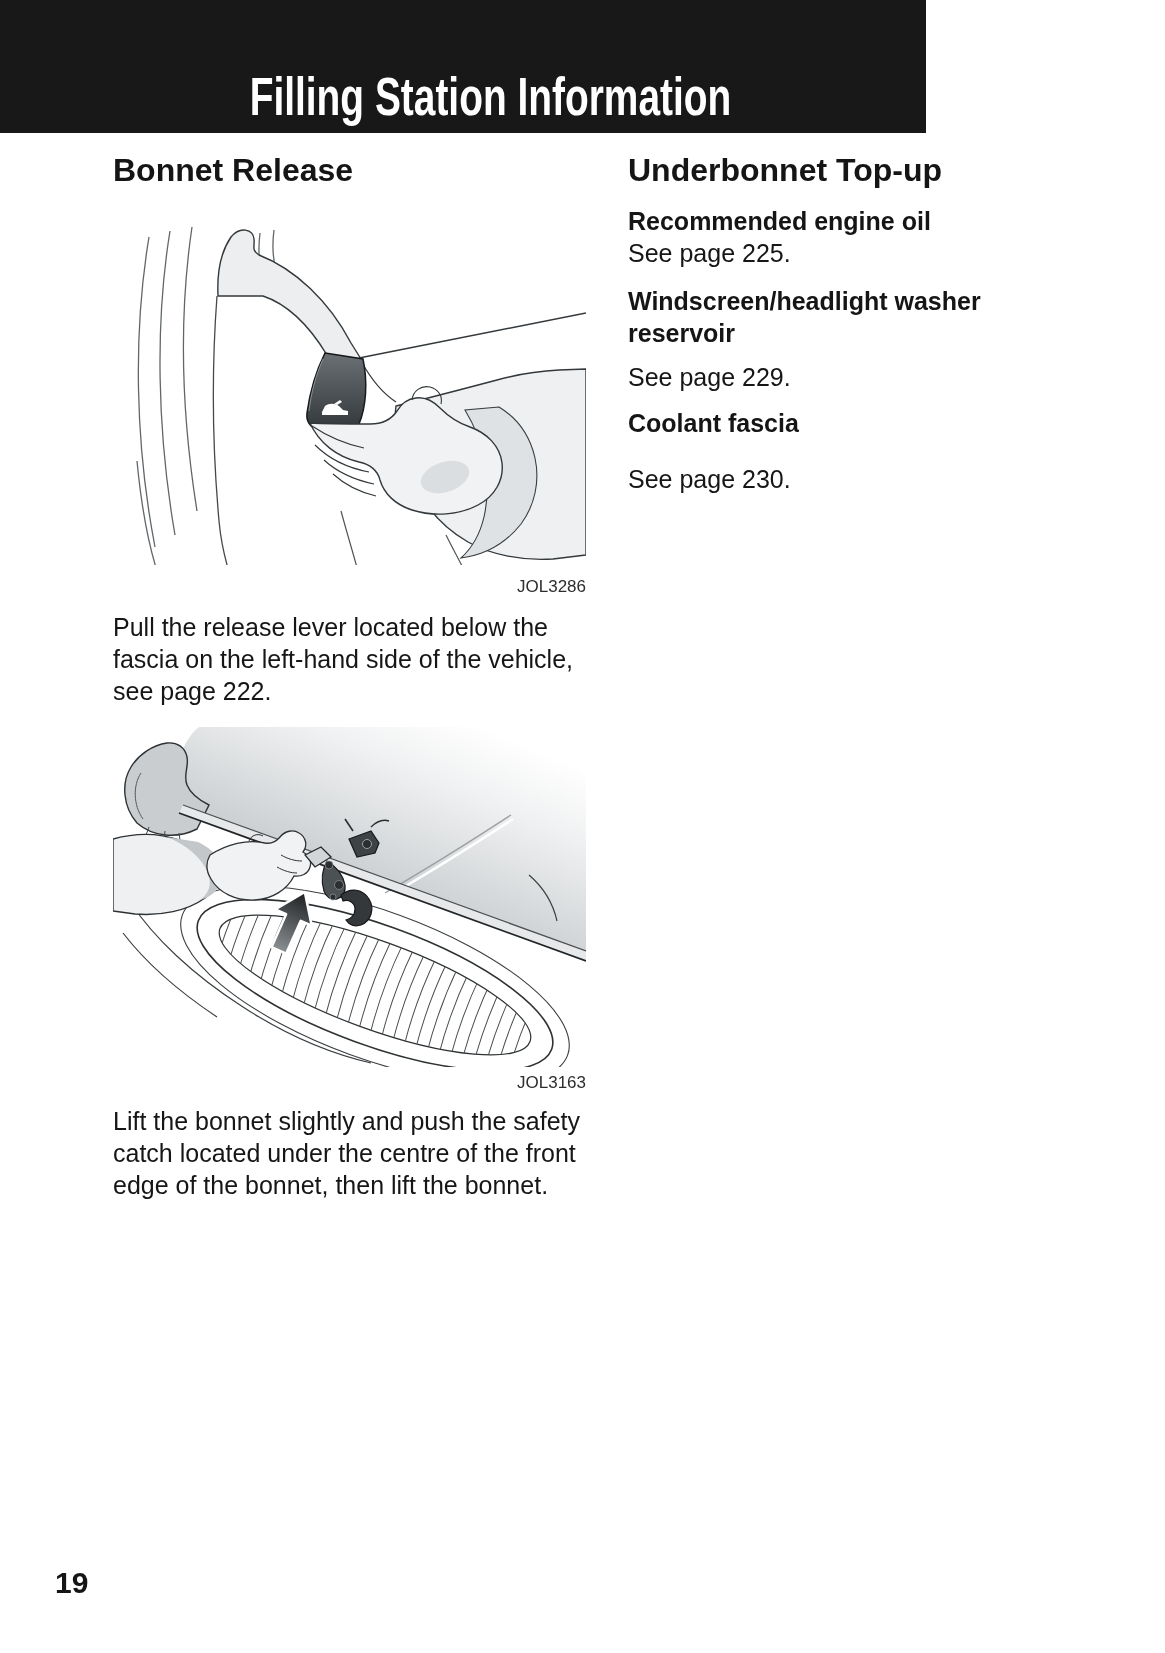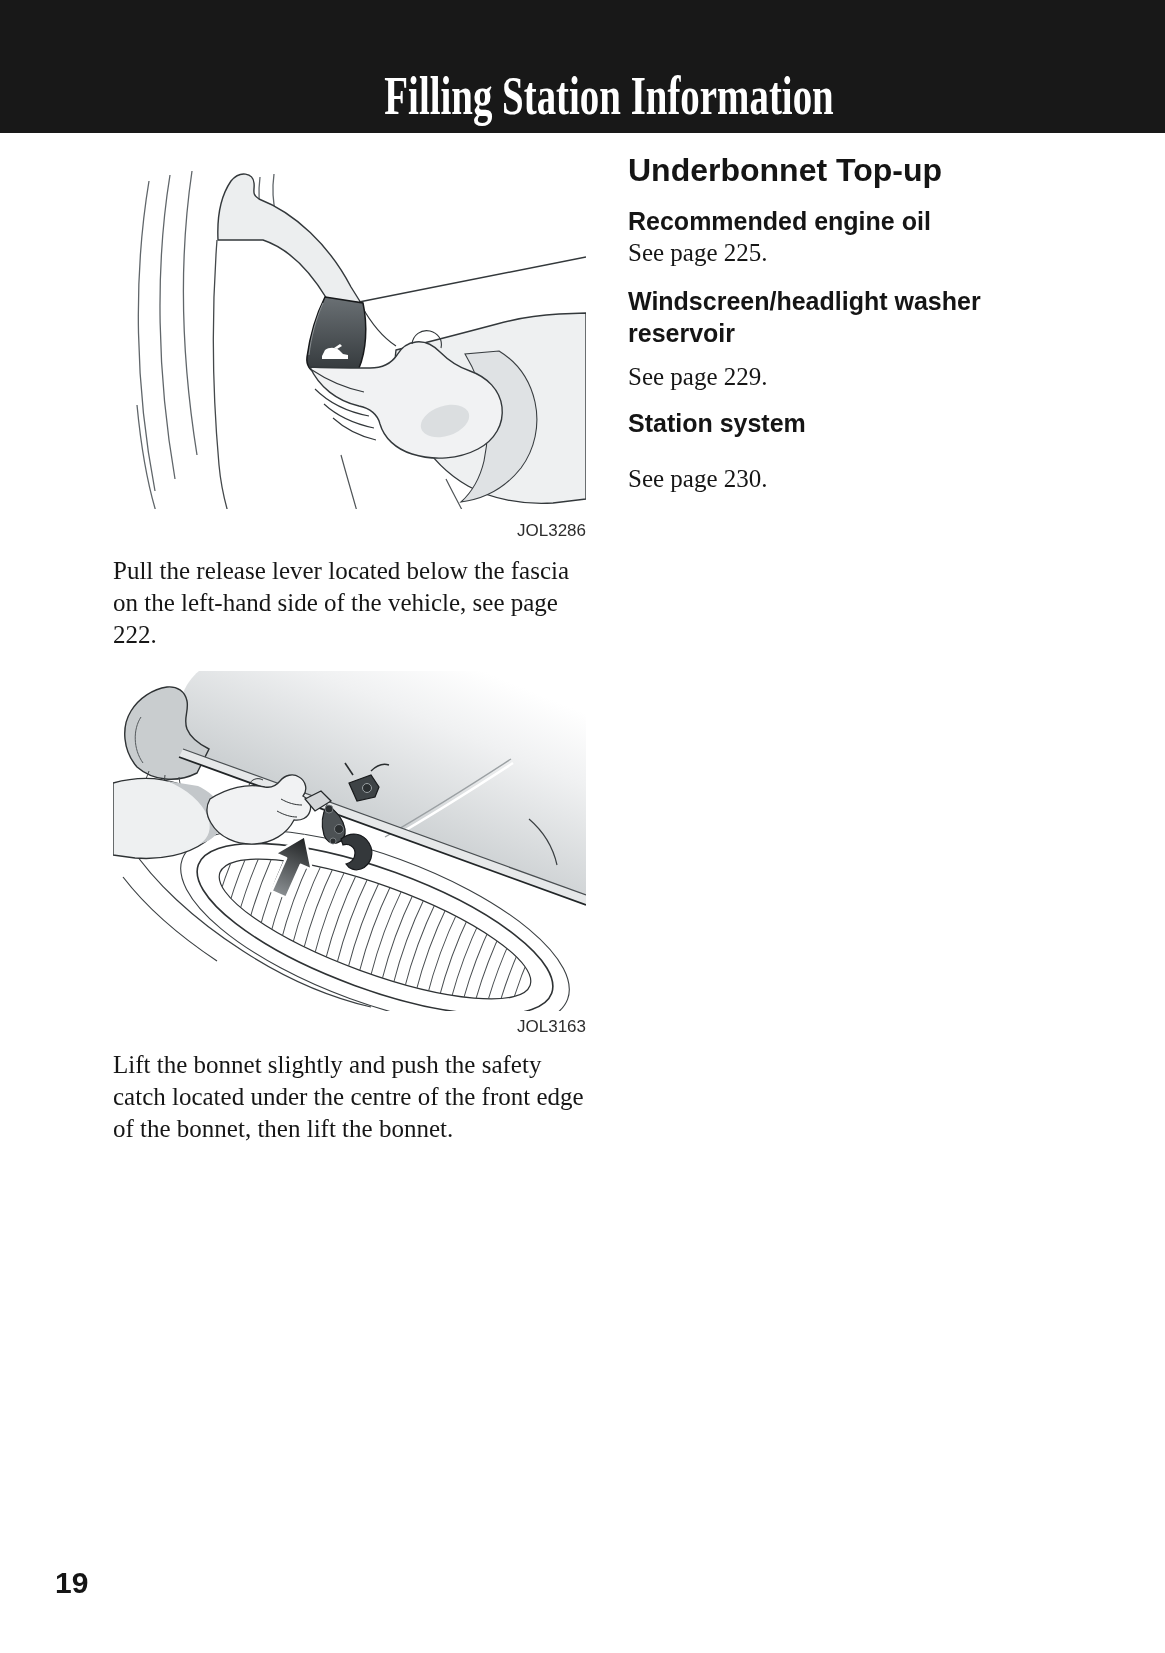--- a/index.html
+++ b/index.html
@@ -1,37 +1,36 @@
 <!DOCTYPE html>
 <html><head>
 <meta charset="utf-8">
 <style>
   html,body{margin:0;padding:0;}
   body{
     width:1165px;height:1653px;position:relative;background:#ffffff;
     font-family:"Liberation Sans", sans-serif;color:#111111;overflow:hidden;
   }
   .header{
-    position:absolute;top:0;left:0;width:1165px;height:133px;background:#181818;
+    position:absolute;top:0;left:0;width:926px;height:133px;background:#181818;
     display:flex;align-items:flex-end;justify-content:center;box-sizing:border-box;
     padding-bottom:6px;
-    font-family:Liberation Serif, serif;
   }
   .header h1{
     margin:0;color:#ffffff;font-size:54px;font-weight:700;white-space:nowrap;
     transform:translateX(27px) scaleX(0.72);transform-origin:center bottom;
     letter-spacing:0px;
   }
   .col{position:absolute;top:133px;}
   .col-left{left:113px;width:473px;}
   .col-right{left:628px;width:420px;}
   h2.section-heading{font-size:32px;line-height:38px;font-weight:700;margin:18px 0 0;color:#151515;}
   h3.subheading{font-size:25px;line-height:32px;font-weight:700;margin:16px 0 0;color:#151515;}
   h3.mt14{margin-top:14px;}
-  p.body{font-size:25px;line-height:32px;margin:0;color:#161616;font-family:Liberation Serif, serif;}
+  p.body{font-size:25px;line-height:32px;margin:0;color:#161616;}
   .col-right p.body{margin-top:0;}
   .col-right p.mt12{margin-top:12px;}
   .col-right p.mt10{margin-top:24px;}
   figure{margin:0;text-align:right;}
   figure svg{display:block;}
   .fig1 svg{margin-top:14px;}
   .fig2 svg{margin-top:20px;}
   figcaption{font-size:17px;line-height:20px;color:#2d2d2d;padding-left:12px;}
   .fig1 figcaption{margin-top:12px;}
   .fig2 figcaption{margin-top:6px;}
@@ -45,20 +44,21 @@
 </head>
 <body>
 
 <div class="page">
 
   <div class="header">
     <h1>Filling Station Information</h1>
   </div>
 
   <section class="col col-left">
+    <h2 class="section-heading">Bonnet Release</h2>
 
     <figure class="fig1">
       <svg width="473" height="362" viewBox="0 0 473 362" xmlns="http://www.w3.org/2000/svg">
         <defs>
           <linearGradient id="lg1" x1="0" y1="0" x2="0" y2="1">
             <stop offset="0" stop-color="#6a7074"></stop>
               <stop offset="1" stop-color="#2f3437"></stop>
           </linearGradient>
         </defs>
 
@@ -219,21 +219,21 @@
 
   <section class="col col-right">
     <h2 class="section-heading">Underbonnet Top-up</h2>
 
     <h3 class="subheading">Recommended engine oil</h3>
     <p class="body">See page 225.</p>
 
     <h3 class="subheading">Windscreen/headlight washer reservoir</h3>
     <p class="body mt12">See page 229.</p>
 
-    <h3 class="subheading mt14">Station system</h3>
+    <h3 class="subheading mt14">Coolant fascia</h3>
     <p class="body mt10">See page 230.</p>
   </section>
 
   <div class="footer">
     <span>19</span>
   </div>
 
 </div>
 
 </body></html>

